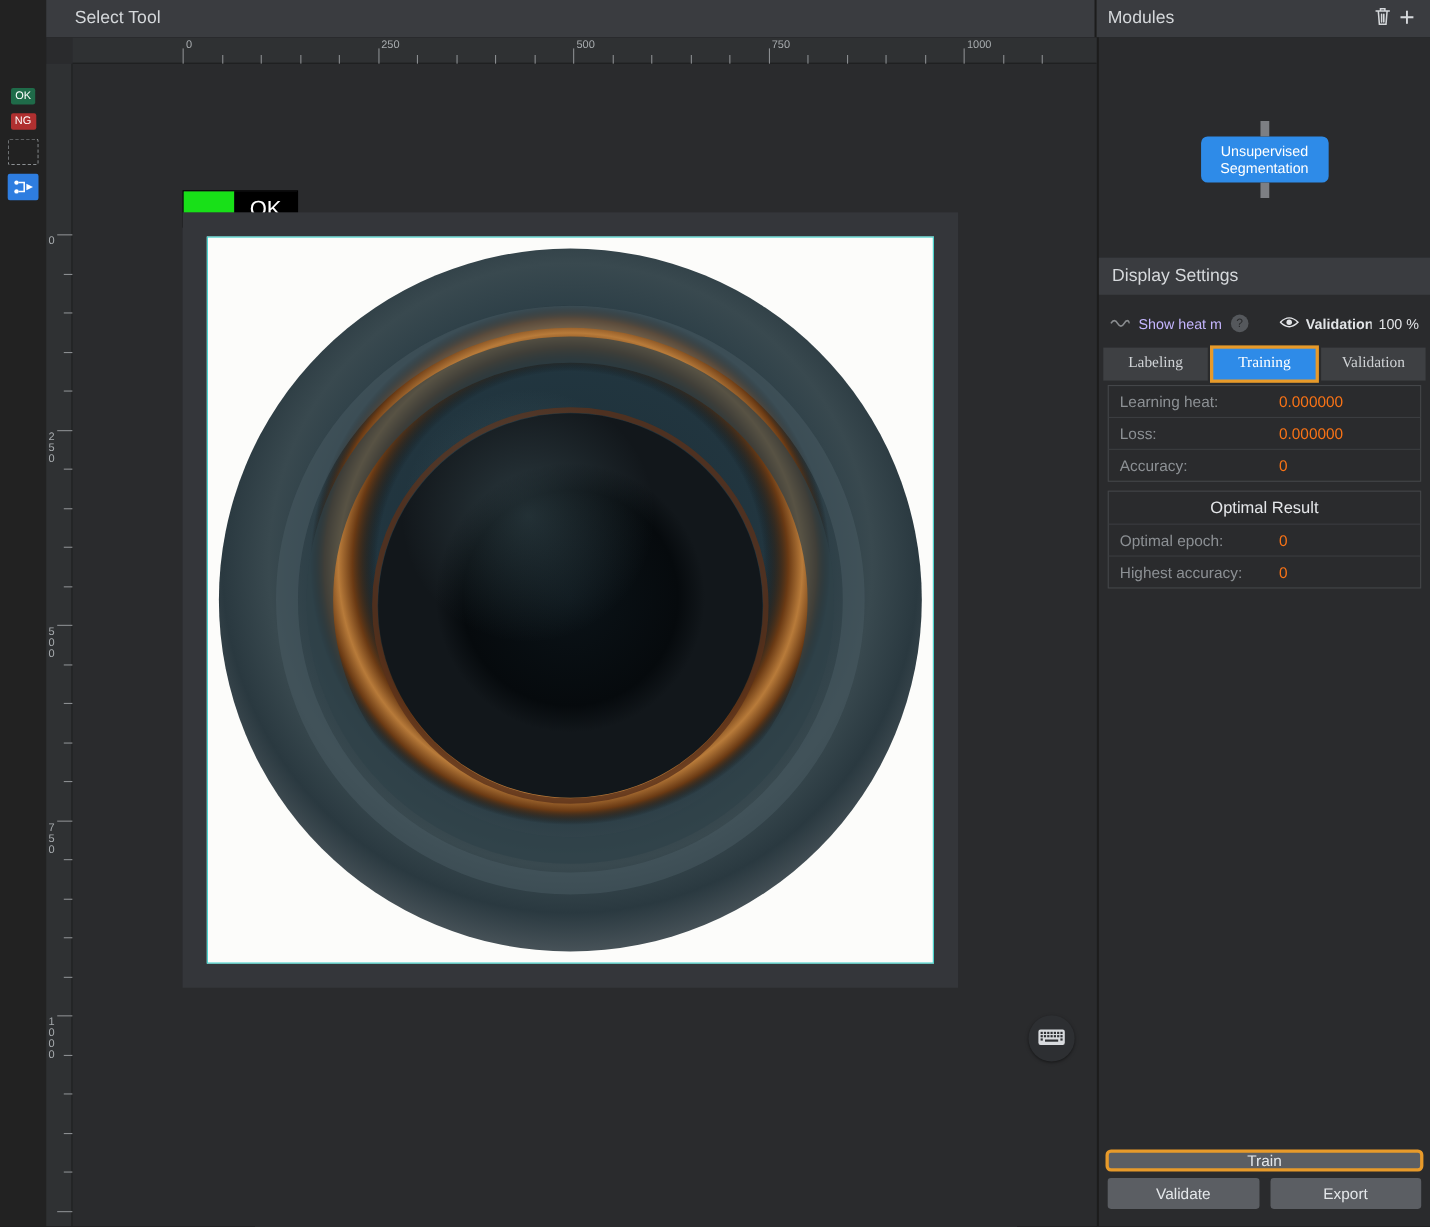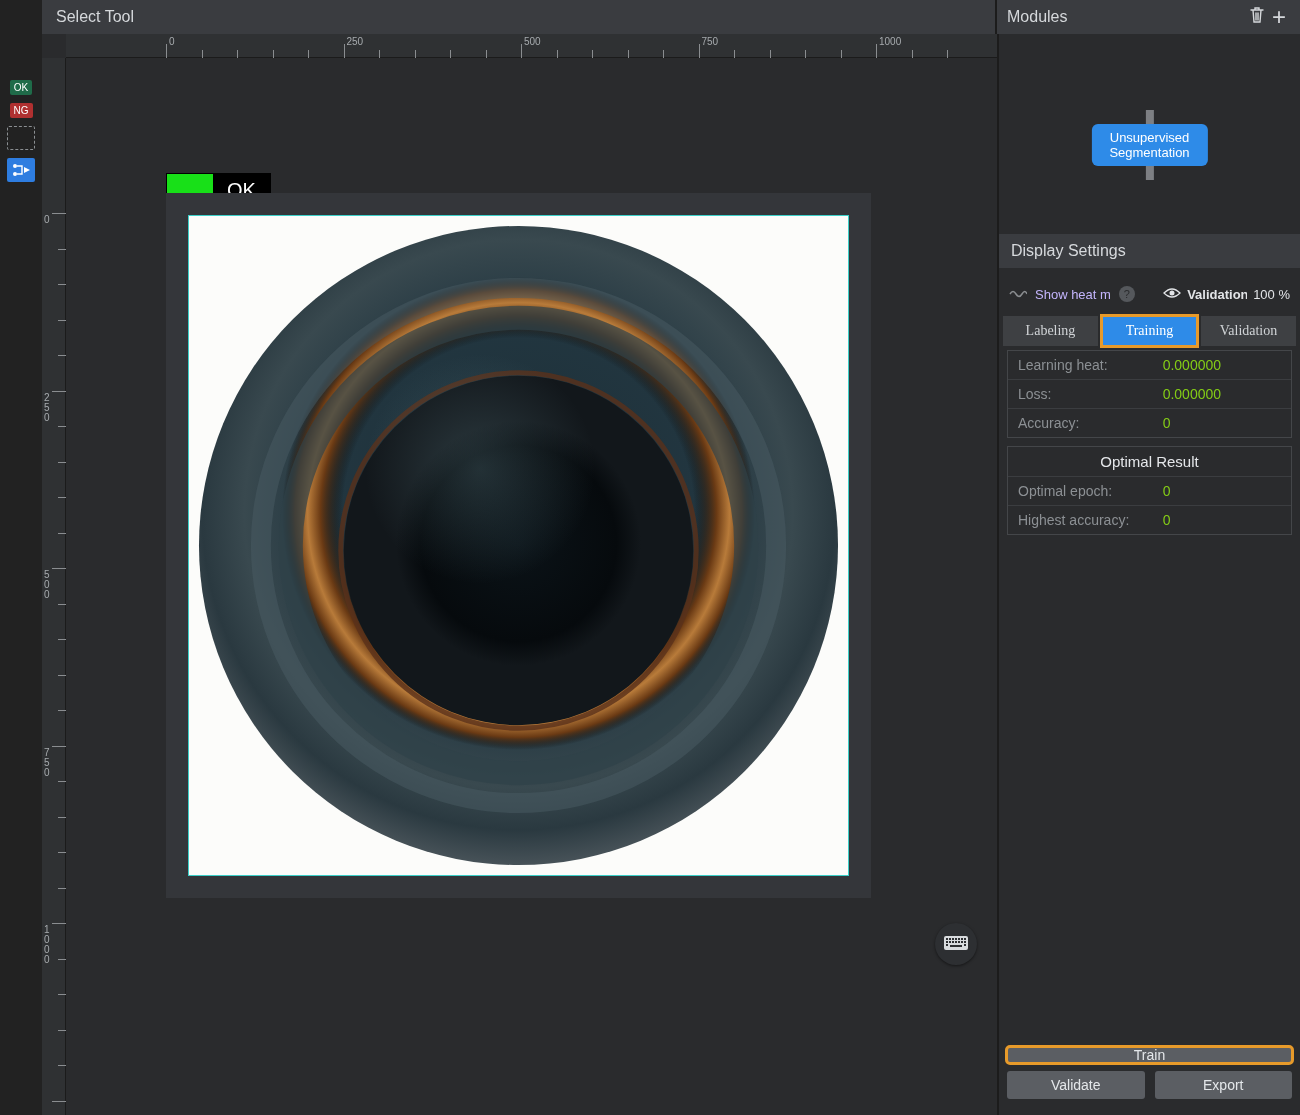--- a/index.html
+++ b/index.html
@@ -9,21 +9,21 @@
   .left-toolbar .tag { font-size: 10px; padding: 2px 4px; border-radius: 2px; color: #fff; cursor: pointer; }
   .tag.ok { background: #1f6b49; }
   .tag.ng { background: #b03030; }
   .tool-icon { width: 28px; height: 24px; display: flex; align-items: center; justify-content: center; border-radius: 2px; cursor: pointer; }
   .tool-icon.select { border: 1px dashed #8b8f92; }
   .tool-icon.active { background: #2e7de0; }
   .tool-icon svg { display: block; }
 
   .main { flex: 1; display: flex; flex-direction: column; }
   .header-row { display: flex; height: 34px; }
-  .header-left { flex: 1; background: #3a3c40; display: flex; align-items: center; padding-left: 14px; font-size: 16px; color: #d5d8db; border-right: 2px solid #1c1c1c;}
+  .header-left { flex: 1; background: #3a3c40; display: flex; align-items: center; padding-left: 26px; font-size: 16px; color: #d5d8db; border-right: 2px solid #1c1c1c;}
   .header-right { width: 303px; background: #3a3c40; display: flex; align-items: center; padding: 0 10px; }
   .header-right .title { flex: 1; font-size: 16px; color: #d5d8db; }
   .header-right .icon-btn { width: 22px; text-align: center; cursor: pointer; color: #d5d8db; font-size: 18px; }
 
   .content-row { flex: 1; display: flex; }
   .canvas-wrap { flex: 1; background: #2a2b2d; position: relative; overflow: hidden; }
   .ruler-h { position: absolute; top: 0; left: 24px; right: 0; height: 24px; background: #2f3133; border-bottom: 1px solid #1b1b1b; }
   .ruler-v { position: absolute; top: 24px; left: 0; bottom: 0; width: 24px; background: #2f3133; border-right: 1px solid #1b1b1b; }
   .ruler-h .tick { position: absolute; top: 0; height: 24px; }
   .ruler-h .tick::after { content: ""; position: absolute; bottom: 0; left: 0; width: 1px; height: 8px; background: #8a8d90; }
@@ -66,21 +66,21 @@
   .status-row { display:flex; align-items:center; gap:10px; font-size:14px; color:#d1d4d7; }
   .status-row .param { margin-left:auto; display:flex; align-items:center; gap:4px; cursor:pointer; }
   .btn-row { display:flex; gap:10px; }
   .btn { flex:1; background:#5b5e63; color:#e4e7ea; height:28px; border:none; border-radius:3px; font-size:14px; cursor:pointer; }
 
   .info-panel { margin: 4px 8px 0 8px; border:1px solid #444649; }
   .info-panel .title { text-align:center; padding:6px 0; font-size:15px; color:#e5e7ea; border-bottom:1px solid #3b3d40;}
   .info-panel .row { display:flex; padding:6px 10px; font-size:14px; border-bottom:1px solid #3b3d40; }
   .info-panel .row:last-child { border-bottom:none; }
   .info-panel .row .k { color:#8c9094; width:55%; }
-  .info-panel .row .v { color:#84cc16; }
+  .info-panel .row .v { color:#f97316; }
 
   .footer-btns { margin-top:auto; padding: 6px 8px 16px 8px; display:flex; flex-direction:column; gap:8px; }
   .footer-btns .wide { width:100%; }
   .footer-btns .pair { display:flex; gap:10px; }
 </style>
 </head>
 <body>
 
 <div class="root">
   <div class="left-toolbar">

